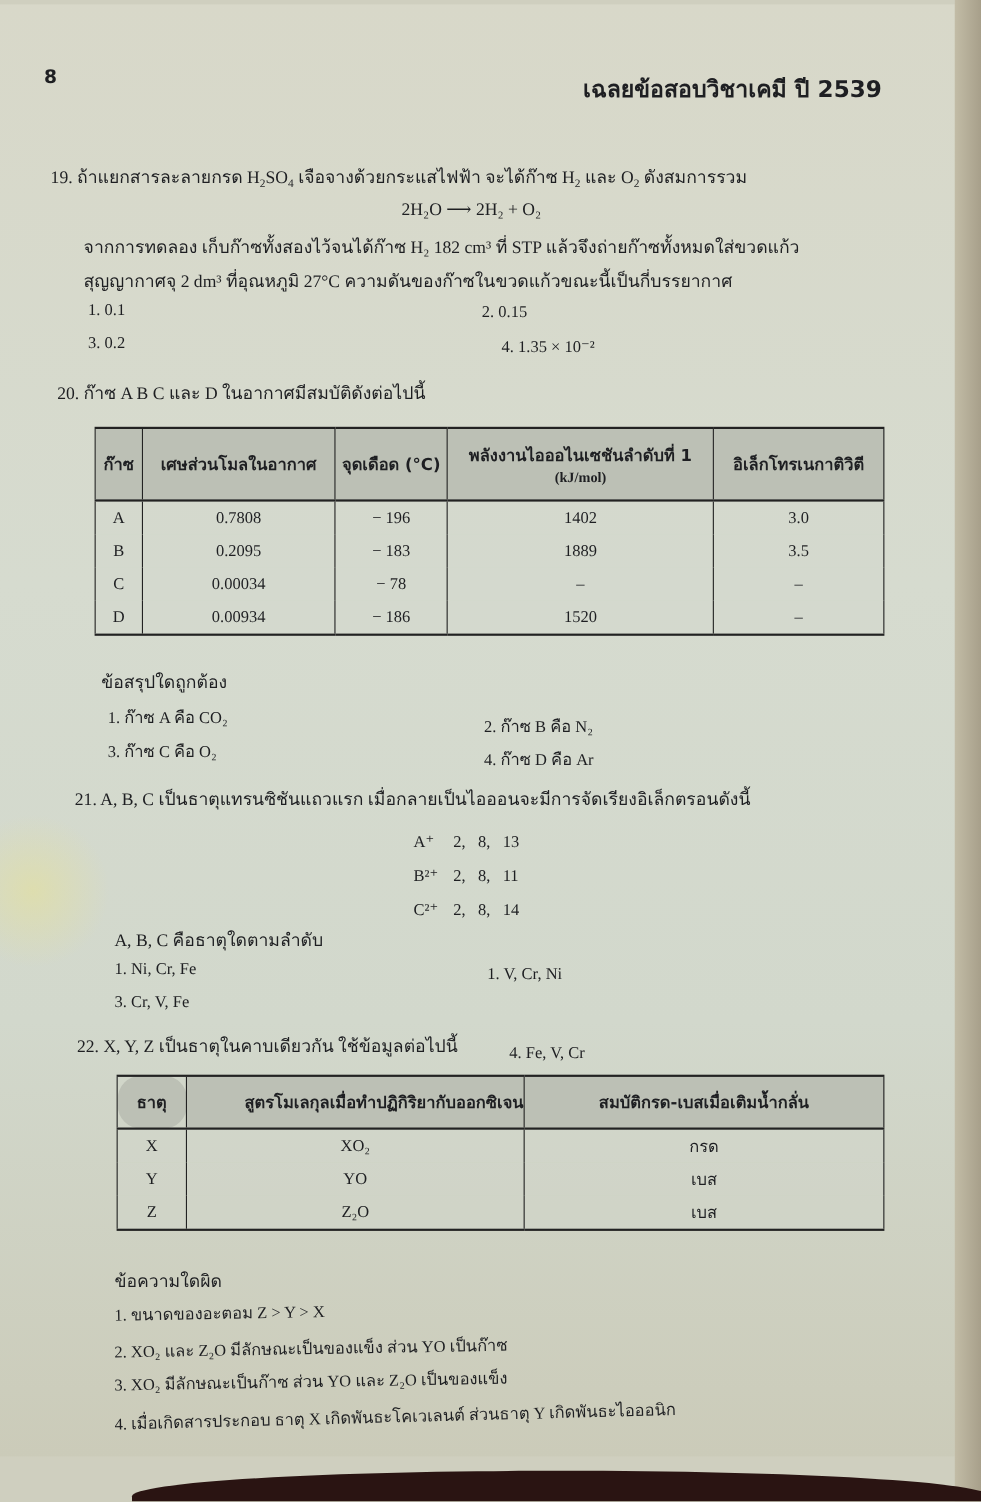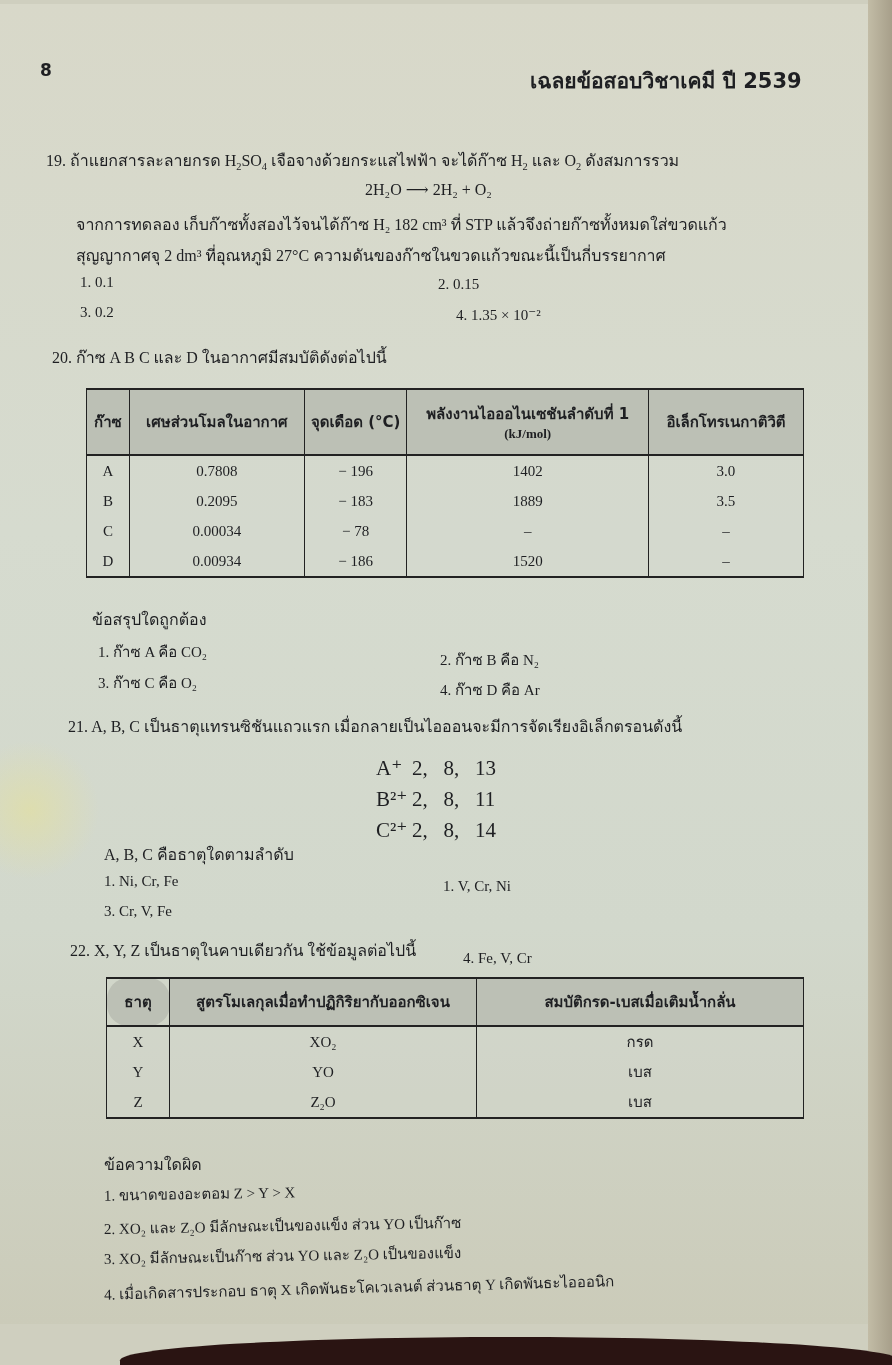--- a/index.html
+++ b/index.html
@@ -42,21 +42,21 @@
     text-align: center; padding: 0;
   }
   table.t th {
     background: #bcc0b5;
     border-top: 2px solid #222; border-bottom: 2px solid #222;
     font-family: "DejaVu Sans", "Liberation Sans", sans-serif; font-weight: bold; font-size: 15px;
   }
   table.t th .small { font-family: "Liberation Serif", serif; font-size: 13px; display: block; }
   table.t tr:last-child td { border-bottom: 2px solid #222; }
   table.t td { height: 30px; background: rgba(210,216,206,0.4); }
-  .ion { font-size: 21px; }
+  .ion { font-size: 15px; }
 </style>
 </head>
 <body>
 
 <div class="page"></div>
 <div class="edge-right"></div>
 <div class="left-stain"></div>
 <div class="bottom-shadow"></div>
 
 <div class="abs sans pagenum">8</div>
@@ -151,21 +151,21 @@
 
 <div class="abs q" style="left:70px; top:938px;">
   <span>22.</span>
   <span>X, Y, Z เป็นธาตุในคาบเดียวกัน ใช้ข้อมูลต่อไปนี้</span>
 </div>
 
 <table class="t" style="left:106px; top:977px; width:698px;">
   <thead>
     <tr style="height:48px;">
       <th style="width:62px;border-radius:21px;">ธาตุ</th>
-      <th style="width:306px;">สูตรโมเลกุลเมื่อทำปฏิกิริยากับออกซิเจน</th>
+      <th style="width:306px;text-align:right;">สูตรโมเลกุลเมื่อทำปฏิกิริยากับออกซิเจน</th>
       <th>สมบัติกรด-เบสเมื่อเติมน้ำกลั่น</th>
     </tr>
   </thead>
   <tbody>
     <tr>
       <td>X</td>
       <td>XO₂</td>
       <td>กรด</td>
     </tr>
     <tr>

